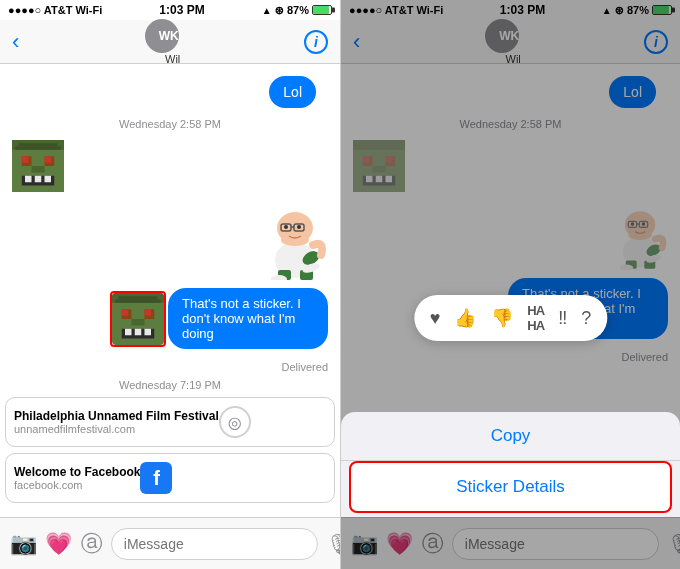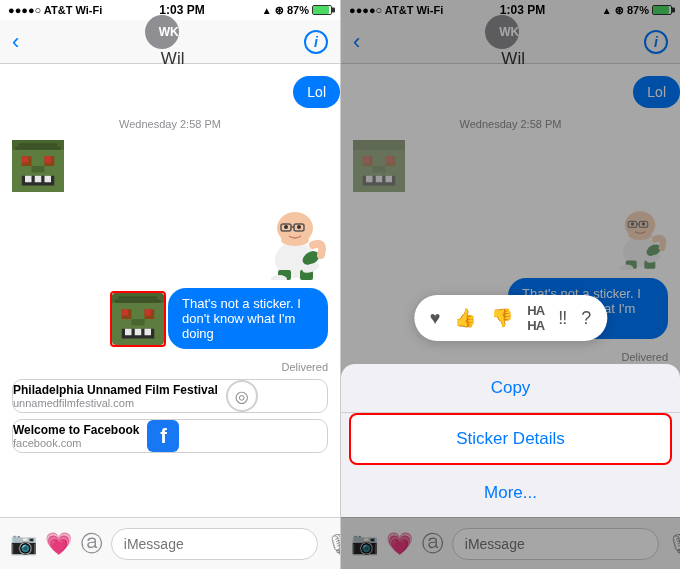--- a/index.html
+++ b/index.html
@@ -91,21 +91,21 @@
       border-radius: 50%;
       background: #8e8e93;
       display: flex;
       align-items: center;
       justify-content: flex-end;
       color: #fff;
       font-size: 12px;
       font-weight: 600;
     }
     .nav-name {
-      font-size: 17px;
+      font-size: 11px;
       color: #333;
       margin-left: 22px;
     }
     .nav-info {
       width: 24px; height: 24px;
       border-radius: 50%;
       border: 2px solid #007aff;
       color: #007aff;
       display: flex;
       align-items: center;
@@ -121,21 +121,21 @@
       flex: 1;
       background: #fff;
       overflow: hidden;
       padding: 8px 0;
       position: relative;
     }
 
     .msg-bubble {
       display: flex;
       flex-direction: column;
-      padding: 4px 0;
+      padding: 4px 24px;
     }
     .msg-bubble.sent {
       align-items: flex-end;
     }
 
     .bubble-text {
       background: #007aff;
       color: #fff;
       border-radius: 18px;
       padding: 8px 14px;
@@ -161,26 +161,26 @@
     .delivered-text {
       font-size: 11px;
       color: #8e8e93;
       text-align: right;
       padding-right: 12px;
       margin-top: 8px;
     }
 
     
     .link-card {
-      margin: 6px 12px;
+      margin: 6px 5px;
       border: 1px solid #d0d0d0;
       border-radius: 10px;
-      display: flex;
-      align-items: center;
-      gap: 8px;
+      padding: 8px;
+      display: flex;
+      align-items: center;
       background: #fff;
     }
     .link-card-text h4 {
       font-size: 12px;
       font-weight: 600;
       color: #000;
     }
     .link-card-text p {
       font-size: 11px;
       color: #8e8e93;
@@ -420,20 +420,21 @@
           <rect x="7" y="11" width="2" height="2" fill="#e8e8e8"></rect>
           <rect x="10" y="11" width="2" height="2" fill="#e8e8e8"></rect>
           <rect x="2" y="1" width="12" height="1" fill="#3d5227"></rect>
           <rect x="1" y="2" width="14" height="1" fill="#3d5227"></rect>
         </svg>
       </div>
       <div class="bubble-text" style="max-width:160px; font-size:13px;">That's not a sticker. I don't know what I'm doing</div>
     </div>
     <div class="delivered-text">Delivered</div>
 
+    <div class="timestamp">Wednesday 7:19 PM</div>
 
     <div class="link-card">
       <div class="link-card-text">
         <h4>Philadelphia Unnamed Film Festival</h4>
         <p>unnamedfilmfestival.com</p>
       </div>
       <div class="compass-icon">◎</div>
     </div>
 
     <div class="link-card">
@@ -539,21 +540,20 @@
     <span class="reaction-icon">👍</span>
     <span class="reaction-icon">👎</span>
     <span class="reaction-icon" style="font-size:13px; font-weight:700; letter-spacing:-1px;">HA<br>HA</span>
     <span class="reaction-icon">‼</span>
     <span class="reaction-icon">?</span>
   </div>
 
   <div class="context-menu">
     <div class="context-menu-item">Copy</div>
     <div style="margin: 0 8px 4px; border: 2px solid red; border-radius: 8px; background:#fff; text-align:center; padding:14px 16px; font-size:17px; color:#007aff; cursor:pointer;">Sticker Details</div>
-    <div class="context-menu-item" style="border-bottom:none;">More...</div>
   </div>
 
   <div class="toolbar" style="position:absolute; bottom:0; left:0; right:0; z-index:2; background:#f8f8f8;">
     <span class="toolbar-icon">📷</span>
     <span class="toolbar-icon">💗</span>
     <span class="toolbar-icon">ⓐ</span>
     <input class="msg-input" type="text" placeholder="iMessage" style="">
     <span class="mic-icon">🎙</span>
   </div>
 </div>

